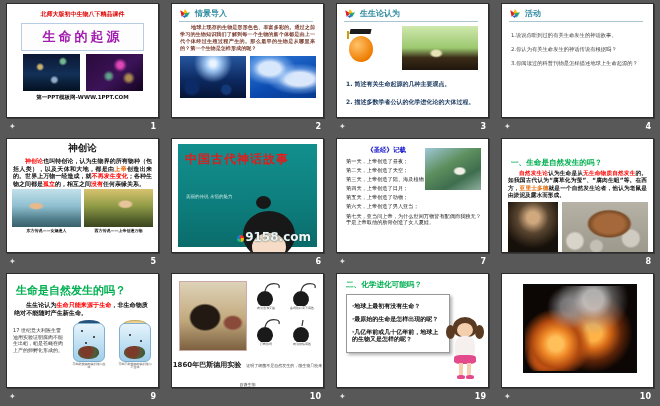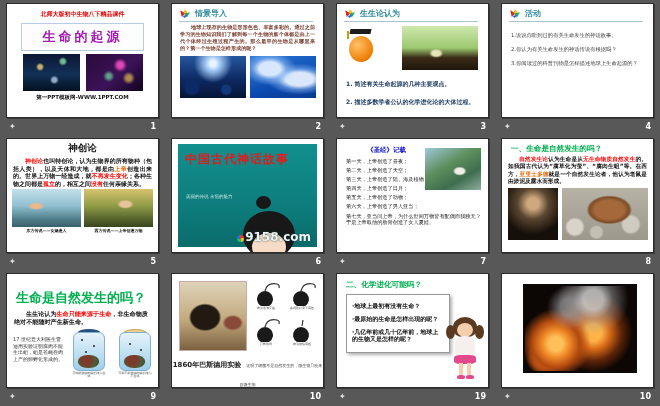--- a/index.html
+++ b/index.html
@@ -95,34 +95,34 @@
 
   
   .s7-head{color:#1515cc;font-size:6.5px;font-weight:bold;margin:7px 0 3px 30px;}
   .s7-img{position:absolute;top:9px;right:7px;width:56px;height:42px;background:
      radial-gradient(ellipse at 62% 55%,#efefe6 0 9%,transparent 14%),
      linear-gradient(150deg,#9fc7d8 0%,#5e8f5e 40%,#3e6e4e 70%,#8fae9e 100%);}
   .s7-lines{padding:0 6px 0 9px;}
   .s7-line{font-size:5.2px;color:#222;margin-bottom:2.6px;line-height:1.25;}
 
   
-  .s8-head{color:#00b050;font-size:7.6px;font-weight:bold;margin:5px 0 2px 9px;}
+  .s8-head{color:#00b050;font-size:7.6px;font-weight:bold;margin:19px 0 2px 9px;}
   .s8-para{font-size:5.7px;font-weight:bold;color:#111;margin:0 6px;line-height:1.3;text-align:justify;text-indent:11px;}
   .s8-figs{display:flex;gap:4px;justify-content:center;margin-top:2px;}
   .img8a{width:50px;height:52px;background:
      radial-gradient(circle at 50% 30%,#cfa87e 0 13%,#5a4630 35%,#16100a 70%),#0d0a06;}
   .img8b{width:86px;height:52px;background:
      radial-gradient(ellipse at 55% 42%,#a5683a 0 22%,#7c4d28 30%,transparent 34%),
      radial-gradient(circle at 15% 75%,#d8d4ca 0 9%,transparent 12%),
      radial-gradient(circle at 80% 70%,#cfcbc0 0 10%,transparent 13%),
      radial-gradient(circle at 40% 85%,#c4bfb4 0 8%,transparent 11%),
      linear-gradient(180deg,#b7b2a6,#9d988c);}
 
   
-  .s9-head{color:#00b050;font-size:13px;font-weight:bold;margin:15px 0 3px 9px;}
+  .s9-head{color:#00b050;font-size:11px;font-weight:bold;margin:9px 0 3px 9px;}
   .s9-para{font-size:6.1px;font-weight:bold;color:#111;margin:0 7px;line-height:1.3;text-indent:12px;}
   .s9-bottom{display:flex;gap:6px;padding:0 6px;margin-top:3px;}
   .s9-note{font-size:5px;color:#333;width:60px;line-height:1.35;margin-top:7px;}
   .s9-jars{display:flex;gap:12px;margin-left:2px;}
   .jarwrap{width:34px;text-align:center;}
   .jar{width:32px;height:42px;position:relative;margin:0 auto;}
   .jar-body{position:absolute;top:3px;left:0;right:0;bottom:0;border:1px solid #7fb0d0;border-radius:6px;
             background:linear-gradient(180deg,#e6f3fb,#b4daf0 70%,#a0cdea);}
   .jar-top-open{position:absolute;top:0;left:5px;right:5px;height:6px;background:#27527c;border-radius:50%;}
   .jar-top-lid{position:absolute;top:0;left:4px;right:4px;height:7px;background:#ecd193;border:1px solid #c8a95c;border-radius:50%;}

